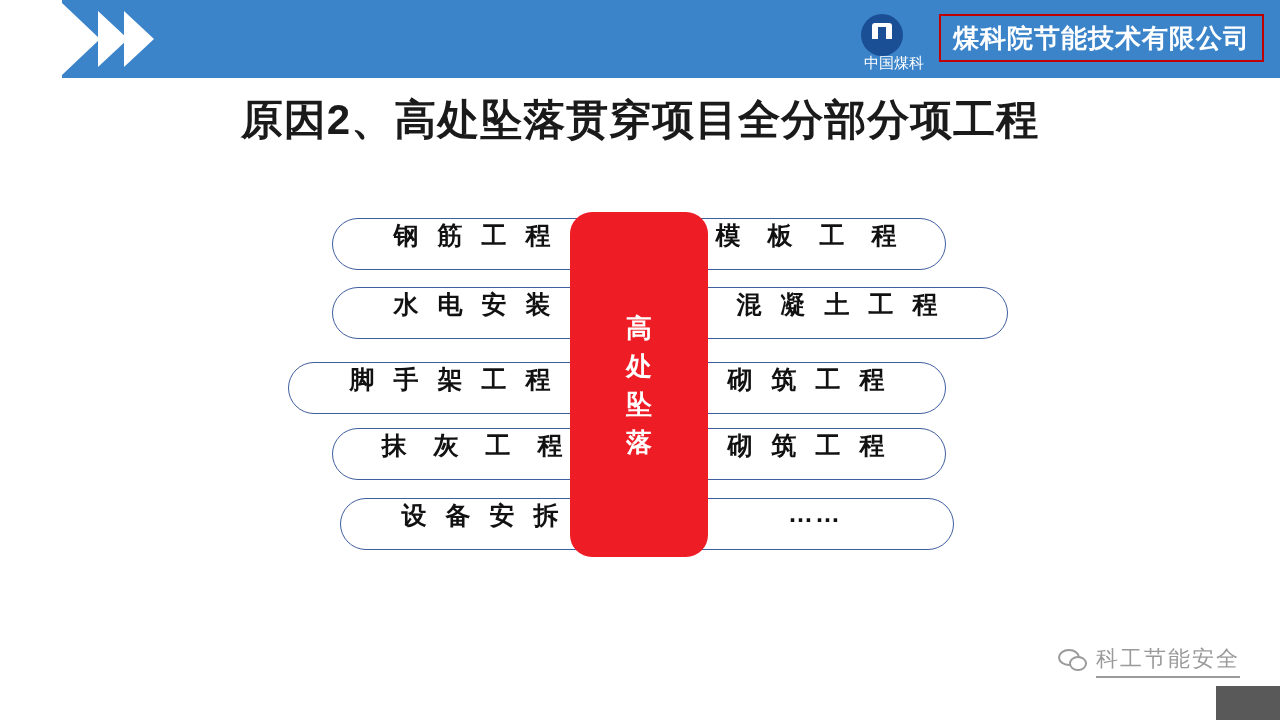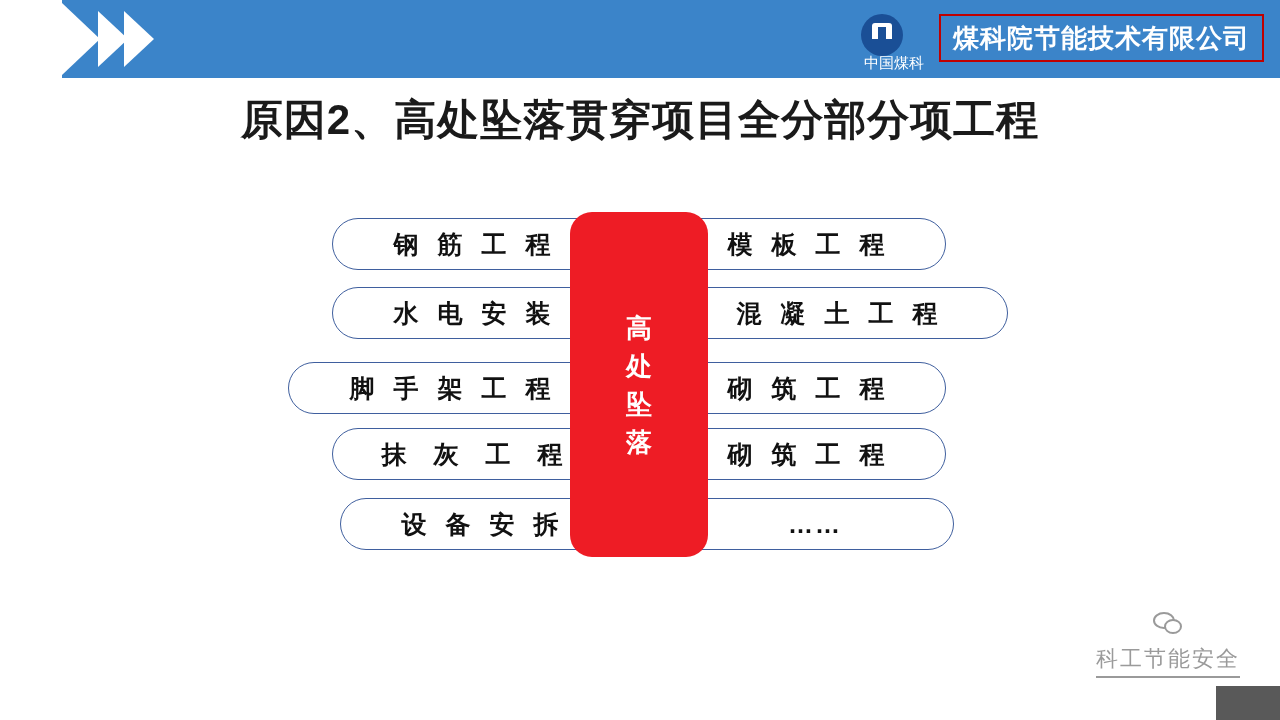--- a/index.html
+++ b/index.html
@@ -120,21 +120,21 @@
   }
   .pill {
     position: absolute;
     top: 0;
     height: 52px;
     border: 1.5px solid #3f5f9e;
     border-radius: 26px;
     background: #ffffff;
     box-sizing: border-box;
     display: flex;
-    align-items: center;
+    align-items: flex-start;
     justify-content: center;
   }
   .pill-label {
     font-size: 25px;
     font-weight: 700;
     color: #111111;
     letter-spacing: 6px;
     text-indent: 6px;
     white-space: nowrap;
   }
@@ -169,21 +169,20 @@
   }
 
   
   .wechat-wm {
     position: absolute;
     right: 40px; bottom: 42px;
     display: flex;
     align-items: center;
     gap: 8px;
     color: #9a9a9a;
-    flex-direction: column;
   }
   .wechat-icon {
     position: relative;
     width: 30px; height: 24px;
   }
   .wechat-icon .b1 {
     position: absolute;
     left: 0; top: 0;
     width: 22px; height: 17px;
     border: 2px solid #9a9a9a;
@@ -235,21 +234,21 @@
 </div>
 
 <div class="slide-title">原因2、高处坠落贯穿项目全分部分项工程</div>
 
 <div class="diagram">
 
   <div class="row" style="left:0; top:8px; width:1280px;">
     <div class="pill" style="left:332px; width:280px;">
       <span class="pill-label">钢 筋 工 程</span>
     </div>
-    <div class="pill" style="left:666px; width:280px;">
+    <div class="pill" style="left:666px; width:280px;font-family:Liberation Mono, monospace;">
       <span class="pill-label">模 板 工 程</span>
     </div>
   </div>
 
   <div class="row" style="left:0; top:77px; width:1280px;">
     <div class="pill" style="left:332px; width:280px;">
       <span class="pill-label">水 电 安 装</span>
     </div>
     <div class="pill" style="left:666px; width:342px;">
       <span class="pill-label">混 凝 土 工 程</span>

